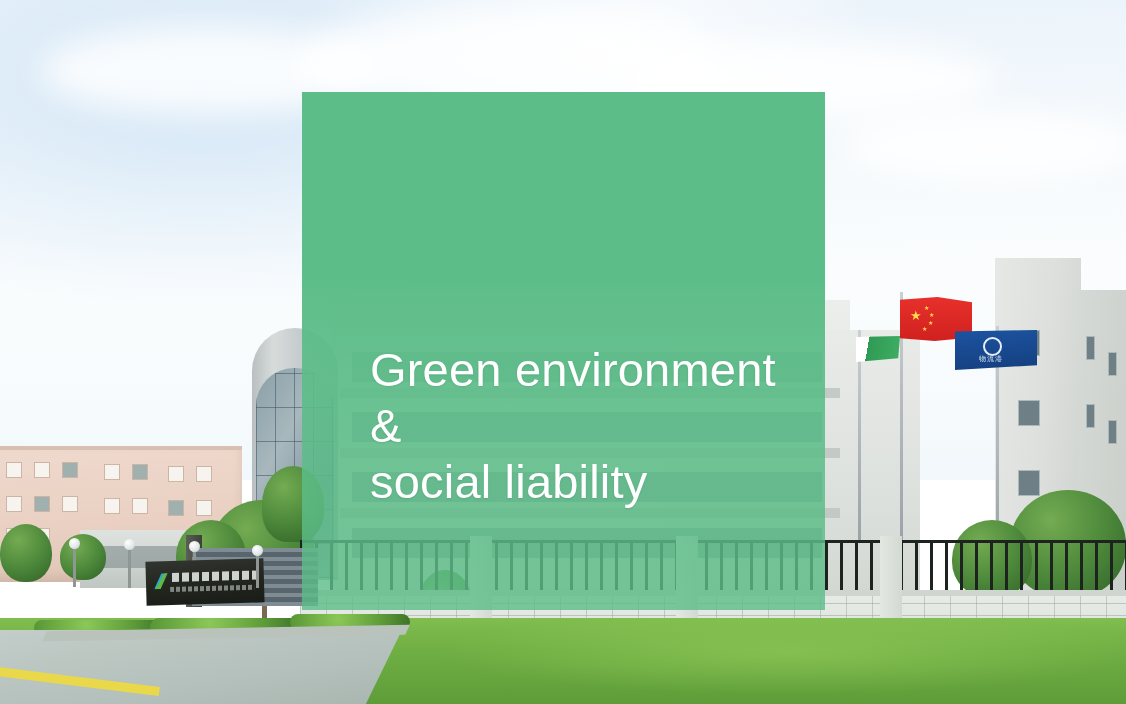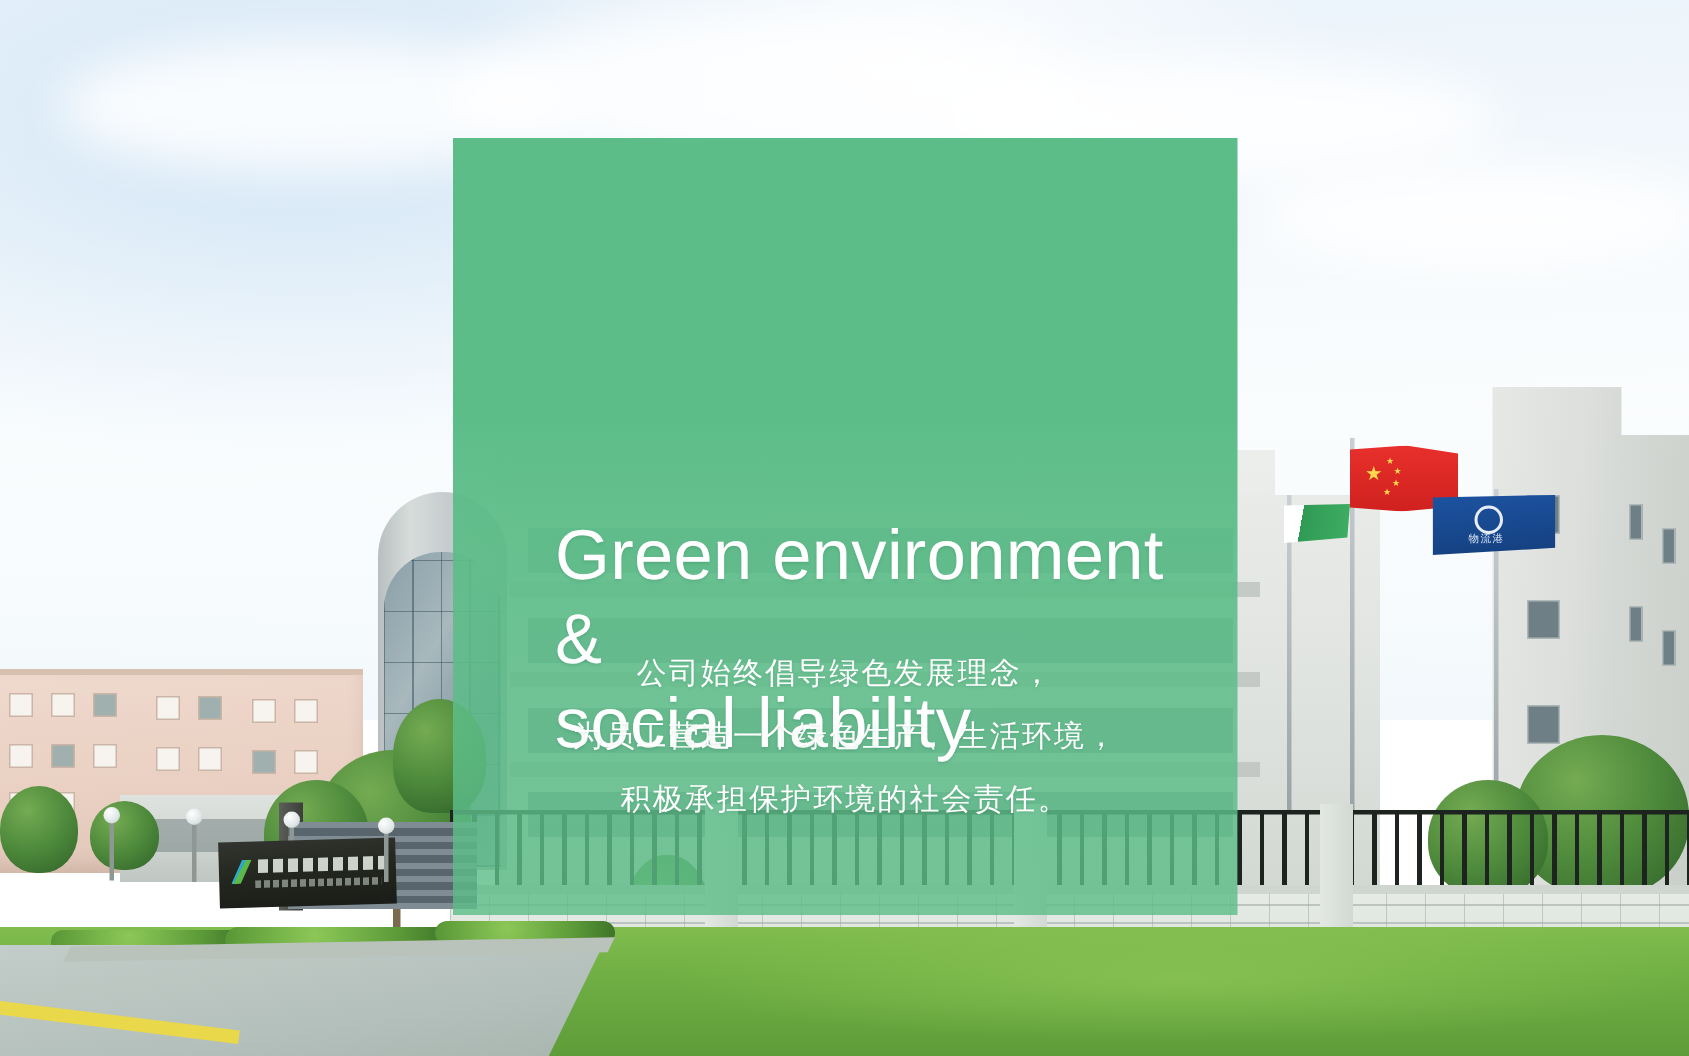--- a/index.html
+++ b/index.html
@@ -499,22 +499,17 @@
     <div class="roadline"></div>
 
   </div>
 
   <div class="panel">
     <div class="panel-inner">
 
       <div class="headline">Green environment &amp;
 social liability</div>
 
-      <div class="subcopy">
-        <div>公司始终倡导绿色发展理念，</div>
-        <div>为员工营造一个绿色生产、生活环境，</div>
-        <div>积极承担保护环境的社会责任。</div>
-      </div>
 
     </div>
   </div>
 
 </div>
 
 </body></html>

